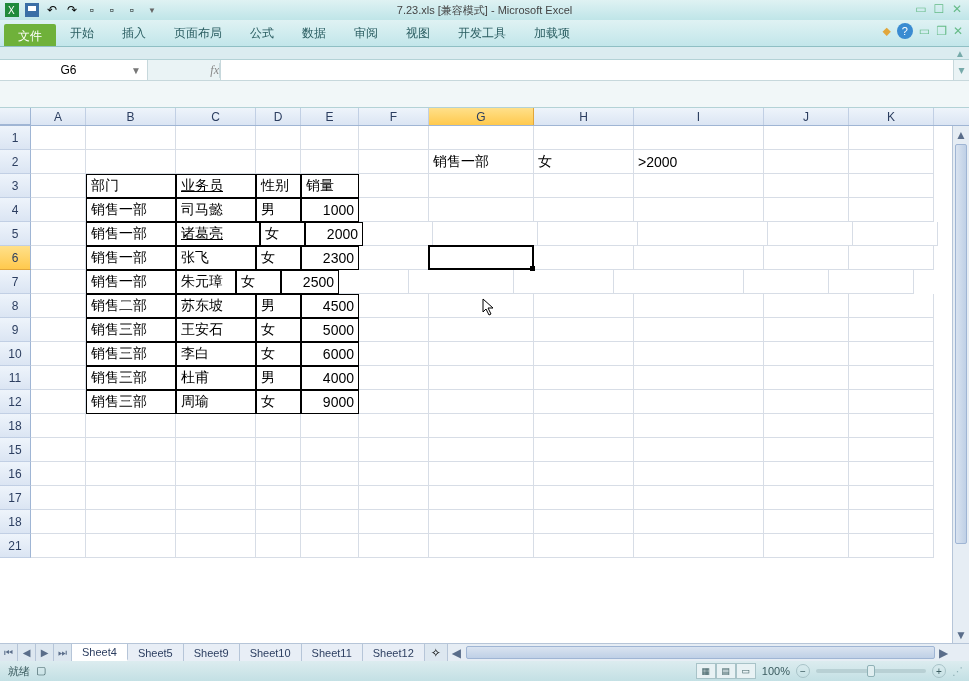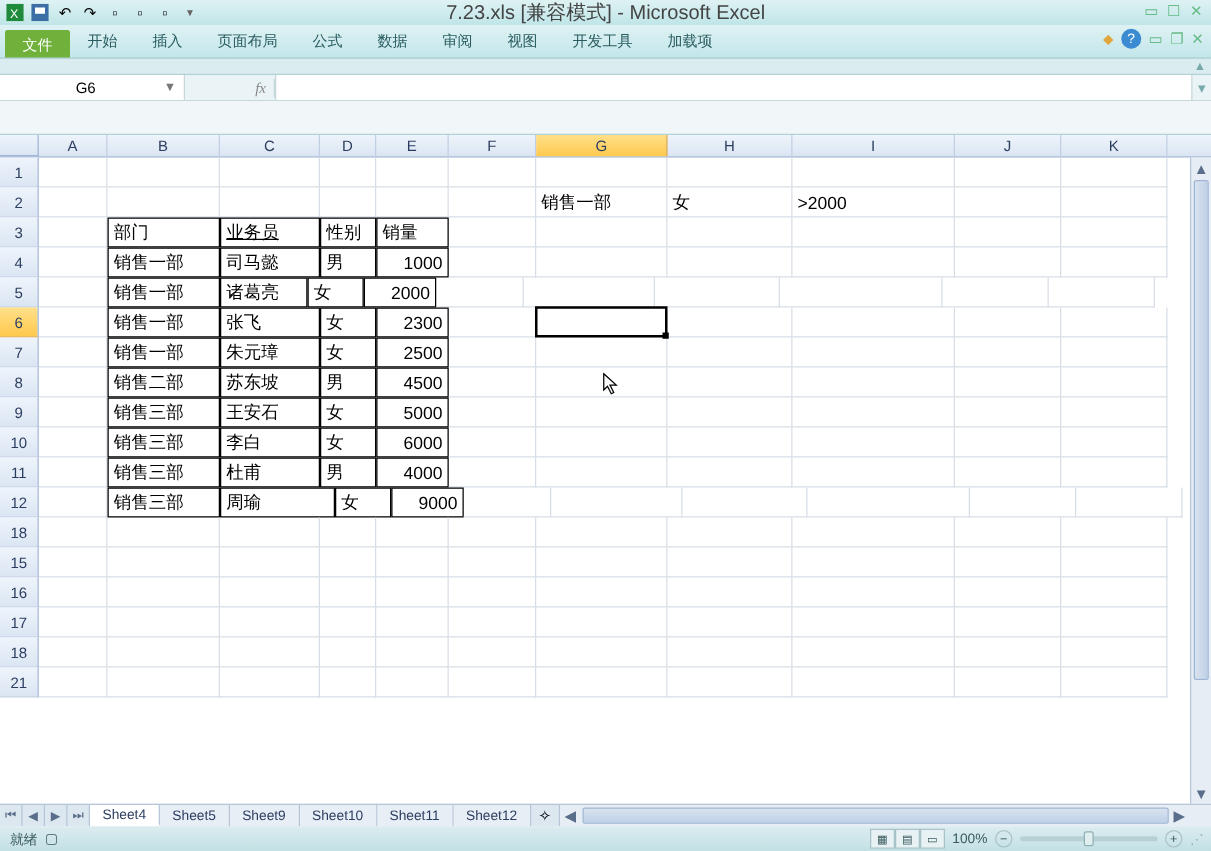--- a/index.html
+++ b/index.html
@@ -2,41 +2,41 @@
 <html><head>
 <meta charset="utf-8">
 <style>
 * { margin:0; padding:0; box-sizing:border-box; font-family:"Microsoft YaHei","SimSun",Arial,sans-serif; }
 body { background:#fff; width:969px; height:681px; overflow:hidden; position:relative; font-size:12px; }
 
 
 .titlebar { height:20px; background:linear-gradient(#dff2f3,#bfe5e8); display:flex; align-items:center; position:relative; }
 .qat { display:flex; align-items:center; gap:4px; padding:0 4px; }
 .qat .icon { width:16px; height:16px; display:flex; align-items:center; justify-content:center; }
-.titlebar-text { position:absolute; left:0; right:0; text-align:center; color:#444; font-size:16px; pointer-events:none; }
+.titlebar-text { position:absolute; left:0; right:0; text-align:center; color:#444; font-size:11px; pointer-events:none; }
 .winctrls { position:absolute; right:4px; top:2px; display:flex; gap:2px; }
 .winctrls span { width:16px; height:14px; display:flex; align-items:center; justify-content:center; color:#6b8; cursor:pointer; }
 
 
 .ribbon { height:27px; background:linear-gradient(#dff2f3,#c2e6ea); display:flex; align-items:flex-end; position:relative; border-bottom:1px solid #8fbfc4; }
 .ribbon .filetab { background:#6fb13a; color:#fff; height:22px; padding:2px 14px 0; margin-left:4px; border-radius:2px 2px 0 0; font-size:12px; display:flex; align-items:center; }
 .ribbon .tab { padding:4px 14px 4px; color:#2a5d61; cursor:pointer; font-size:12px; }
 .ribbon-right { position:absolute; right:6px; top:3px; display:flex; gap:6px; align-items:center; }
 .ribbon-right .help { width:16px; height:16px; border-radius:50%; background:#3a8bd1; color:#fff; display:flex; align-items:center; justify-content:center; font-size:11px; }
 .ribbon-right .rbtn { color:#6b8; cursor:pointer; }
 .scroll-up-area { height:13px; background:#dbecf0; border-bottom:1px solid #b3d2d6; position:relative; }
 .scroll-up-area .arr { position:absolute; right:4px; top:1px; color:#7aa; font-size:10px; cursor:pointer; }
 
 
 .namerow { height:21px; display:flex; border-bottom:1px solid #c7d8dc; background:#eaf3f5; align-items:stretch; }
 .namebox { width:148px; border-right:1px solid #c7d8dc; display:flex; align-items:center; padding:0 6px; background:#fff; position:relative; }
 .namebox .nb-text { flex:1; font-size:12px; text-align:center; }
 .namebox .dd { color:#777; font-size:10px; cursor:pointer; }
 .fxarea { display:flex; align-items:center; }
-.fxbtn { width:22px; text-align:center; color:#888; font-style:italic; font-family:"Times New Roman",serif; border-right:1px solid #c7d8dc; cursor:pointer; }
+.fxbtn { width:22px; text-align:right; color:#888; font-style:italic; font-family:"Times New Roman",serif; border-right:1px solid #c7d8dc; cursor:pointer; }
 .formulabar { flex:1; background:#fff; border-left:1px solid #c7d8dc; }
 .namerow .expand { width:16px; display:flex; align-items:center; justify-content:center; color:#7aa; cursor:pointer; border-left:1px solid #c7d8dc; }
 .belowfx { height:27px; background:#f1f7f8; border-bottom:1px solid #b3d2d6; }
 
 
 .gridwrap { position:absolute; top:108px; bottom:38px; left:0; right:0; display:flex; flex-direction:column; }
 .colheads { display:flex; height:18px; background:linear-gradient(#eef4fb,#dbe5f3); border-bottom:1px solid #9fb5d4; }
 .corner { width:31px; background:linear-gradient(#eef4fb,#dbe5f3); border-right:1px solid #9fb5d4; border-bottom:1px solid #9fb5d4; }
 .colhead { border-right:1px solid #c1cfe4; display:flex; align-items:center; justify-content:center; color:#2c3e60; font-size:12px; cursor:pointer; }
 .colhead.sel { background:linear-gradient(#ffe08a,#ffc94d); border-right:1px solid #e1a63b; }
@@ -215,21 +215,21 @@
         <div class="cell" style="width: 105px;"></div>
         <div class="cell" style="width: 100px;"></div>
         <div class="cell" style="width: 130px;"></div>
         <div class="cell" style="width: 85px;"></div>
         <div class="cell" style="width: 85px;"></div>
       </div>
       <div class="row">
         <div class="rowhead">5</div>
         <div class="cell" style="width: 55px;"></div>
         <div class="cell bordered" style="width: 90px;">销售一部</div>
-        <div class="cell bordered" style="width: 70px;">诸葛亮</div>
+        <div class="cell bordered" style="width: 84px; text-decoration: underline;">诸葛亮</div>
         <div class="cell bordered" style="width: 45px;">女</div>
         <div class="cell bordered num" style="width: 58px;">2000</div>
         <div class="cell" style="width: 70px;"></div>
         <div class="cell" style="width: 105px;"></div>
         <div class="cell" style="width: 100px;"></div>
         <div class="cell" style="width: 130px;"></div>
         <div class="cell" style="width: 85px;"></div>
         <div class="cell" style="width: 85px;"></div>
       </div>
       <div class="row">
@@ -243,21 +243,21 @@
         <div class="cell" style="width: 105px;"></div>
         <div class="cell" style="width: 100px;"></div>
         <div class="cell" style="width: 130px;"></div>
         <div class="cell" style="width: 85px;"></div>
         <div class="cell" style="width: 85px;"></div>
       </div>
       <div class="row">
         <div class="rowhead">7</div>
         <div class="cell" style="width: 55px;"></div>
         <div class="cell bordered" style="width: 90px;">销售一部</div>
-        <div class="cell bordered" style="width: 80px;">朱元璋</div>
+        <div class="cell bordered" style="width: 60px;">朱元璋</div>
         <div class="cell bordered" style="width: 45px;">女</div>
         <div class="cell bordered num" style="width: 58px;">2500</div>
         <div class="cell" style="width: 70px;"></div>
         <div class="cell" style="width: 105px;"></div>
         <div class="cell" style="width: 100px;"></div>
         <div class="cell" style="width: 130px;"></div>
         <div class="cell" style="width: 85px;"></div>
         <div class="cell" style="width: 85px;"></div>
       </div>
       <div class="row">
@@ -313,21 +313,21 @@
         <div class="cell" style="width: 105px;"></div>
         <div class="cell" style="width: 100px;"></div>
         <div class="cell" style="width: 130px;"></div>
         <div class="cell" style="width: 85px;"></div>
         <div class="cell" style="width: 85px;"></div>
       </div>
       <div class="row">
         <div class="rowhead">12</div>
         <div class="cell" style="width: 55px;"></div>
         <div class="cell bordered" style="width: 90px;">销售三部</div>
-        <div class="cell bordered" style="width: 92px;">周瑜</div>
+        <div class="cell bordered" style="width: 80px;">周瑜</div>
         <div class="cell bordered" style="width: 45px;">女</div>
         <div class="cell bordered num" style="width: 58px;">9000</div>
         <div class="cell" style="width: 70px;"></div>
         <div class="cell" style="width: 105px;"></div>
         <div class="cell" style="width: 100px;"></div>
         <div class="cell" style="width: 130px;"></div>
         <div class="cell" style="width: 85px;"></div>
         <div class="cell" style="width: 85px;"></div>
       </div>
       <div class="row">

